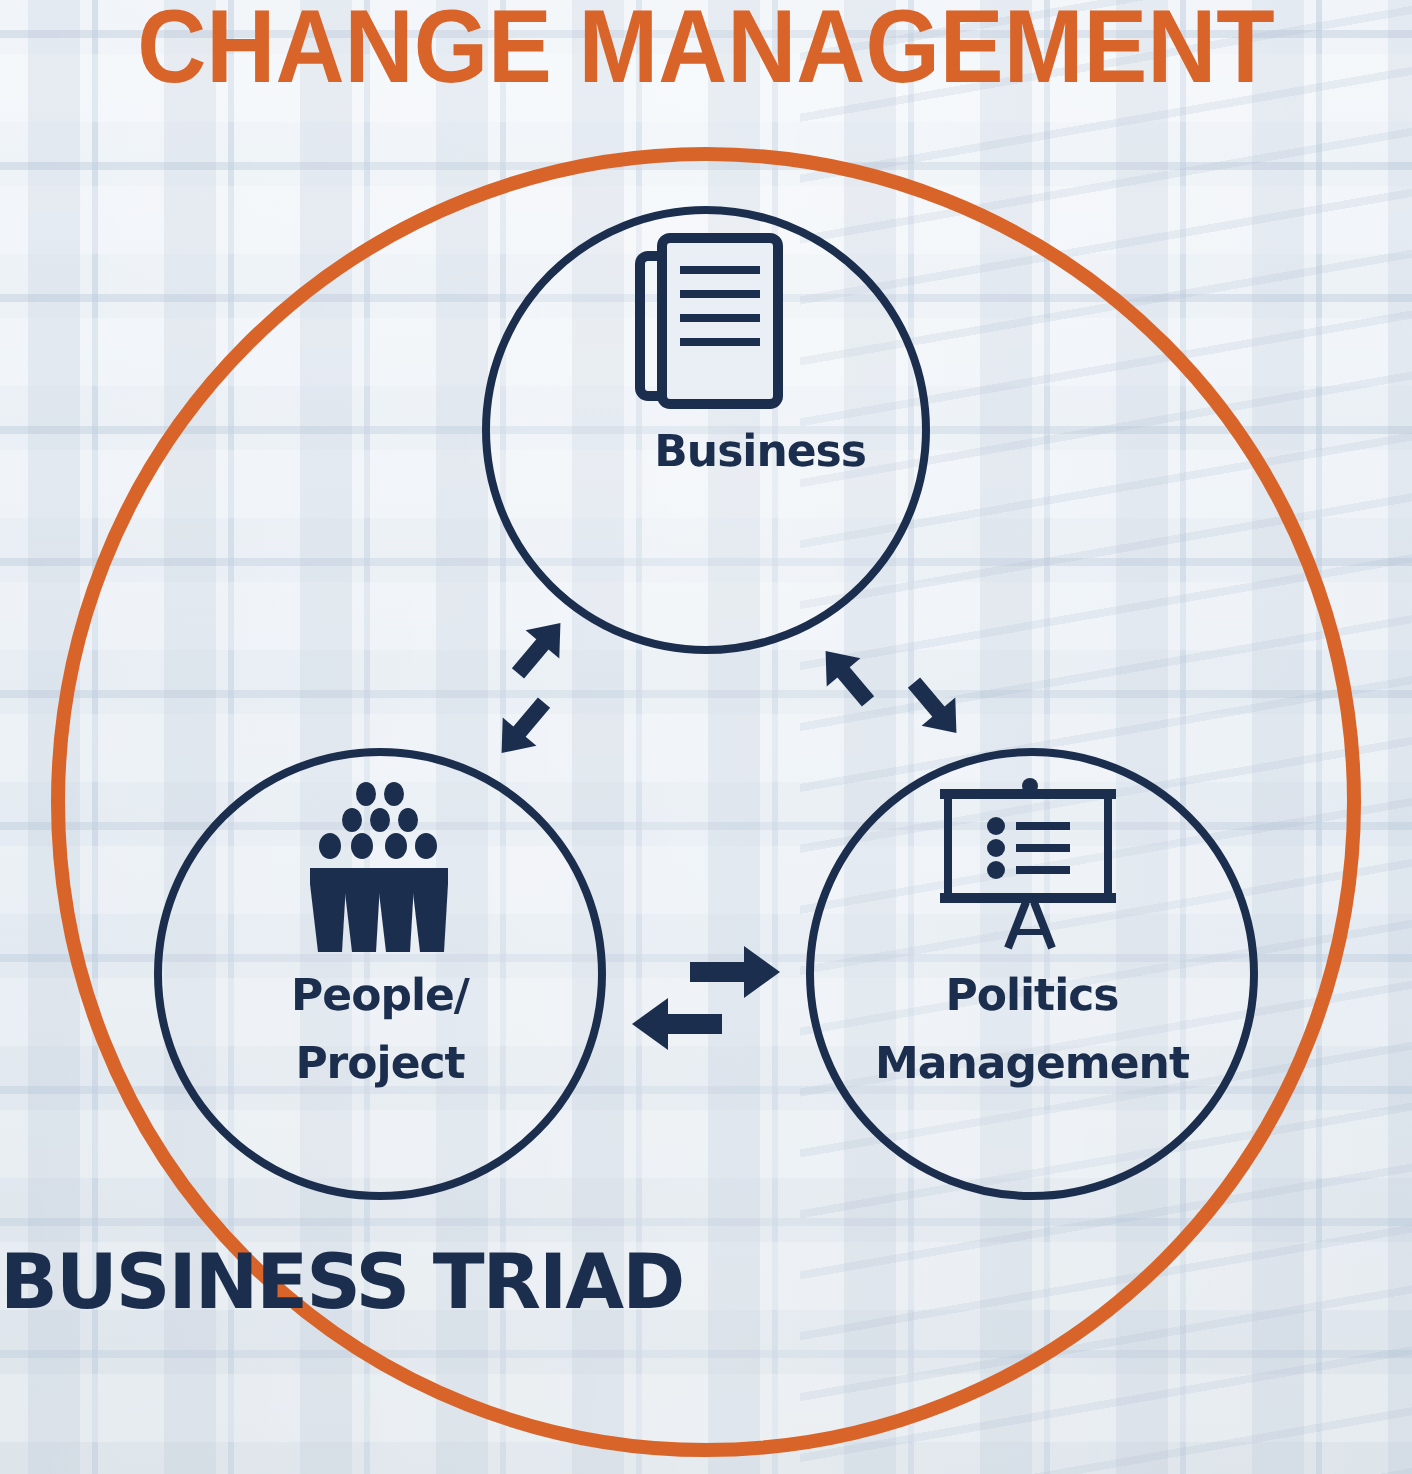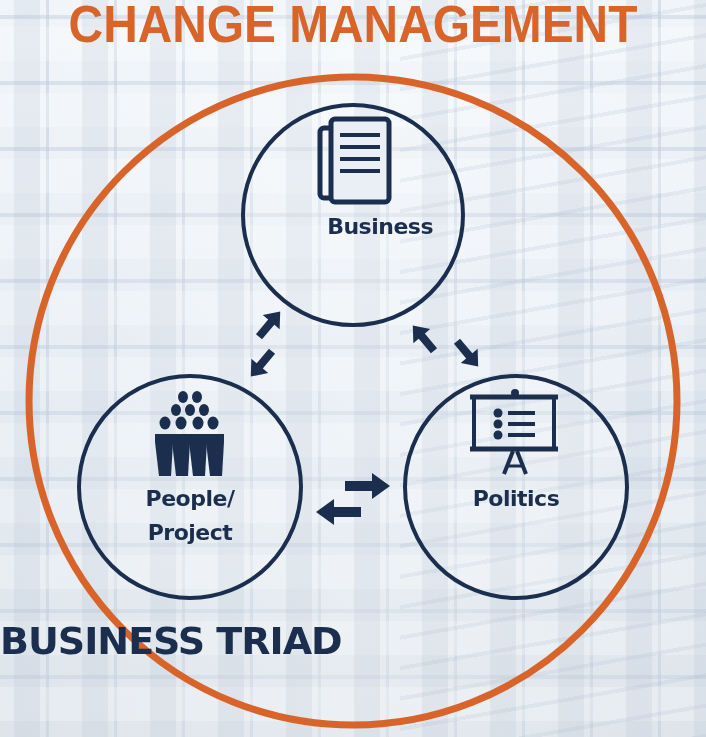--- a/index.html
+++ b/index.html
@@ -143,15 +143,16 @@
   <div>Business</div>
 </div>
 
 <div class="node-label" style="left:100px; top:482px; width:180px;">
   <div>People/</div>
   <div>Project</div>
 </div>
 
 <div class="node-label" style="left:416px; top:482px; width:200px;">
   <div>Politics</div>
+  <div>Management</div>
 </div>
 
 <div class="triad-label">BUSINESS TRIAD</div>
 
 </body></html>

